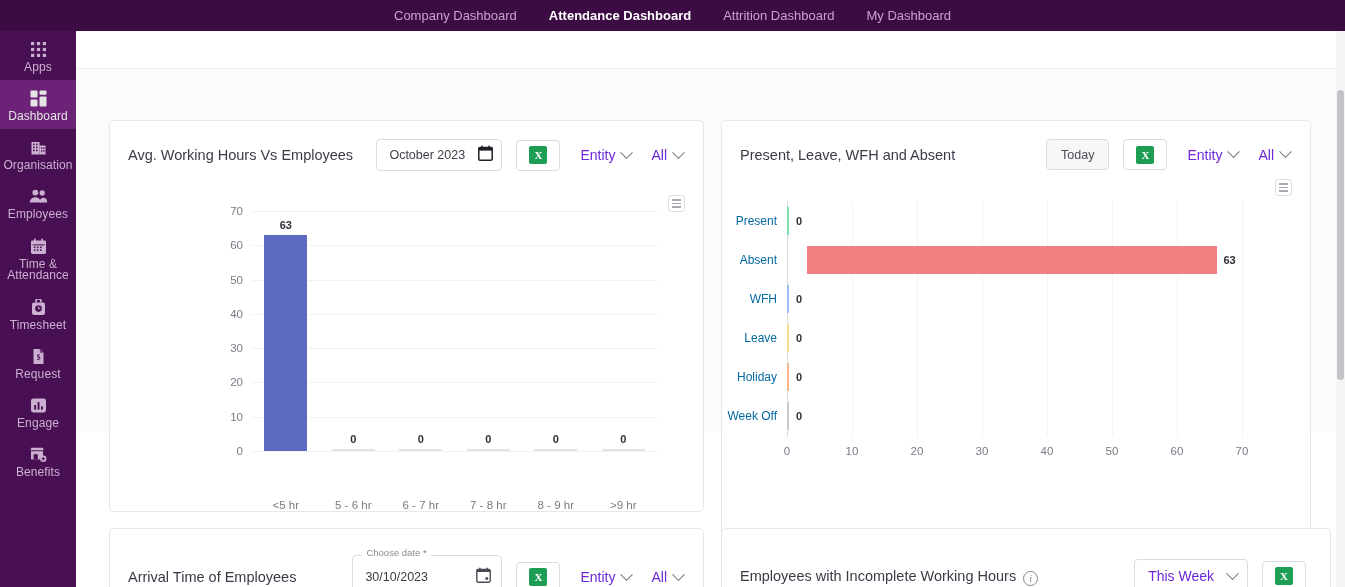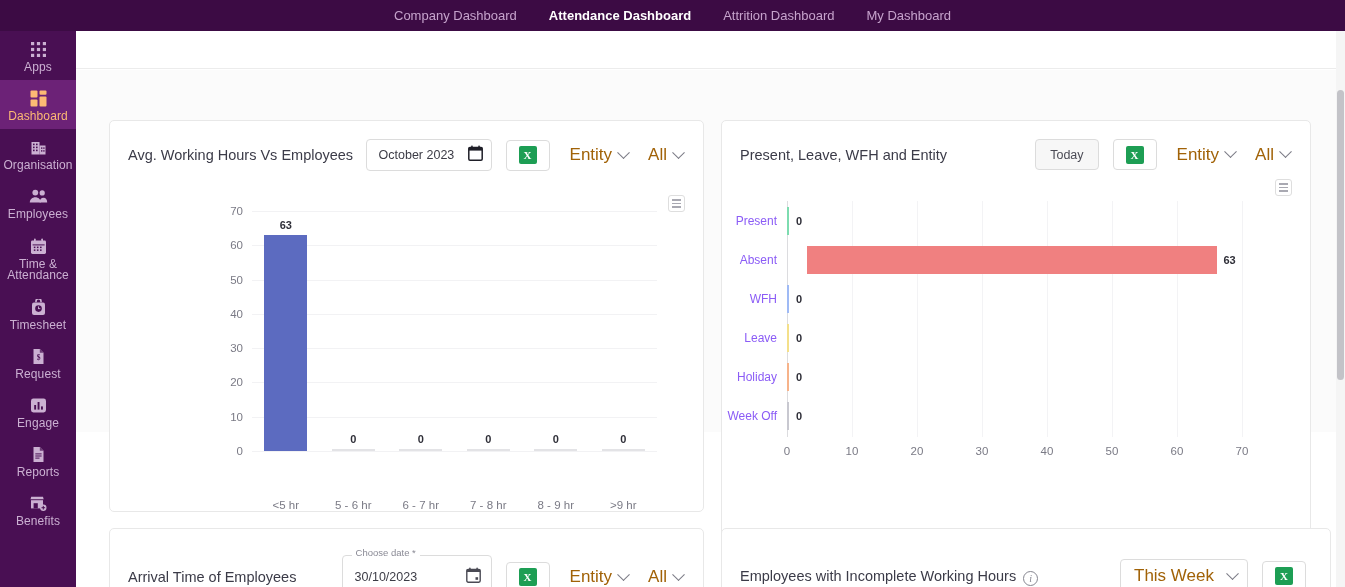--- a/index.html
+++ b/index.html
@@ -31,21 +31,21 @@
     background: #490f53;
     z-index: 20;
     overflow: hidden;
   }
   .side-item {
     width: 76px; height: 49px;
     display: flex; flex-direction: column; align-items: center; justify-content: center;
     cursor: pointer; color: #cbb0d2; gap: 2px;
     padding-top: 2px;
   }
-  .side-item.active { background: #6c2277; color: #fdba74; }
+  .side-item.active { background: #6c2277; color: #e5e5e5; }
   .side-item .ico { width: 20px; height: 20px; display:flex; align-items:center; justify-content:center; }
   .side-item .ico svg { display:block; }
   .side-label {
     font-size: 12px; line-height: 11.5px; text-align: center; letter-spacing: .1px;
     max-width: 74px;
   }
   .side-item.two-line { height: 62px; }
 
   
   .content {
@@ -99,21 +99,21 @@
   .xls-box { padding: 0 12px; height: 31px; margin-left: 10px; }
   .xls-chip {
     width: 18px; height: 18px; background: #1d9e54; border-radius: 2px;
     color: #fff; font-size: 11px; font-weight: bold;
     display: flex; align-items: center; justify-content: center;
     font-family: "Liberation Serif", serif;
   }
   .sel {
     display: flex; align-items: center; gap: 7px; margin-left: 16px; cursor: pointer;
   }
-  .sel-text { font-size: 17px; color: #a16207; }
+  .sel-text { font-size: 14px; color: #6d28d9; }
   .chev { width: 9px; height: 9px; border-right: 1.4px solid #7b7b86; border-bottom: 1.4px solid #7b7b86;
           transform: rotate(45deg) translate(-2px,-2px); }
   .week-box {
     border: 1px solid #dcdcdc; border-radius: 4px; height: 34px;
     display: flex; align-items: center; gap: 14px; padding: 0 10px 0 13px; cursor: pointer;
   }
 
   
   .menu-btn {
     position: absolute; width: 17px; height: 17px;
@@ -142,21 +142,21 @@
   .cc-xlab { flex: 1; text-align: center; font-size: 11.5px; color: #7a7a85; }
 
   
   .barchart { position: absolute; left: 0; top: 72px; width: 590px; height: 320px; }
   .bc-plot { position: absolute; left: 65px; top: 8px; width: 455px; height: 236px; }
   .bc-vgrid { position: absolute; top: 0; bottom: 0; width: 1px; background: #f3f3f5; }
   .bc-vgrid.zero { background: #dcdcdf; }
   .bc-row { position: absolute; left: 0; height: 39px; display: flex; align-items: center; }
   .bc-rlab {
     position: absolute; right: 100%; margin-right: 10px; top: 50%; transform: translateY(-50%);
-    font-size: 12px; color: #8b5cf6; white-space: nowrap;
+    font-size: 12px; color: #0369a1; white-space: nowrap;
   }
   .bc-bar { height: 28px; min-width: 2px; }
   .bc-val { font-size: 11px; font-weight: bold; color: #2f2f38; margin-left: 7px; white-space: nowrap; }
   .bc-xlabs { position: absolute; left: 65px; top: 252px; width: 455px; height: 16px; }
   .bc-xlab { position: absolute; transform: translateX(-50%); font-size: 11.5px; color: #7a7a85; }
 
   
   .info-ic {
     width: 15px; height: 15px; border: 1.3px solid #868690; border-radius: 50%;
     display: inline-flex; align-items: center; justify-content: center;
@@ -303,34 +303,20 @@
           <g fill="#490f53">
             <rect x="4.2" y="8" width="1.9" height="4.6"></rect>
             <rect x="7.6" y="5" width="1.9" height="7.6"></rect>
             <rect x="11" y="9.4" width="1.9" height="3.2"></rect>
           </g>
         </svg>
       </span>
       <span class="side-label">Engage</span>
     </div>
 
-    <div class="side-item">
-      <span class="ico">
-        <svg width="17" height="17" viewBox="0 0 17 17" fill="currentColor">
-          <path d="M3.5 1h6.3l3.7 3.7V16H3.5z"></path>
-          <path d="M9.8 1l3.7 3.7H9.8z" fill="#6b3b74"></path>
-          <g fill="#490f53">
-            <rect x="5.3" y="7.4" width="6.3" height="1"></rect>
-            <rect x="5.3" y="9.5" width="6.3" height="1"></rect>
-            <rect x="5.3" y="11.6" width="4.2" height="1"></rect>
-          </g>
-        </svg>
-      </span>
-      <span class="side-label">Reports</span>
-    </div>
 
     <div class="side-item">
       <span class="ico">
         <svg width="18" height="17" viewBox="0 0 18 17" fill="currentColor">
           <path d="M1.5 4.2h13.2l-.7-2.4H2.2z"></path>
           <rect x="2" y="5.2" width="12" height="8.2"></rect>
           <rect x="4.6" y="8.2" width="4.2" height="5.2" fill="#490f53"></rect>
           <circle cx="14.3" cy="12.7" r="3.2"></circle>
           <g fill="#490f53">
             <rect x="13.8" y="10.9" width="1" height="3.6"></rect>
@@ -447,21 +433,21 @@
               <div class="cc-xlab">6 - 7 hr</div>
               <div class="cc-xlab">7 - 8 hr</div>
               <div class="cc-xlab">8 - 9 hr</div>
               <div class="cc-xlab">&gt;9 hr</div>
             </div>
         </div>
       </div>
 
       <div class="card" id="card-status">
         <div class="card-head">
-          <div class="card-title onel">Present, Leave, WFH and Entity</div>
+          <div class="card-title onel">Present, Leave, WFH and Absent</div>
           <div class="head-ctrls">
             <div class="mini-box today-box">
               <span class="today-text">Today</span>
             </div>
             <div class="mini-box xls-box">
               <span class="xls-chip">X</span>
             </div>
             <div class="sel">
               <span class="sel-text">Entity</span>
               <span class="chev"></span>

